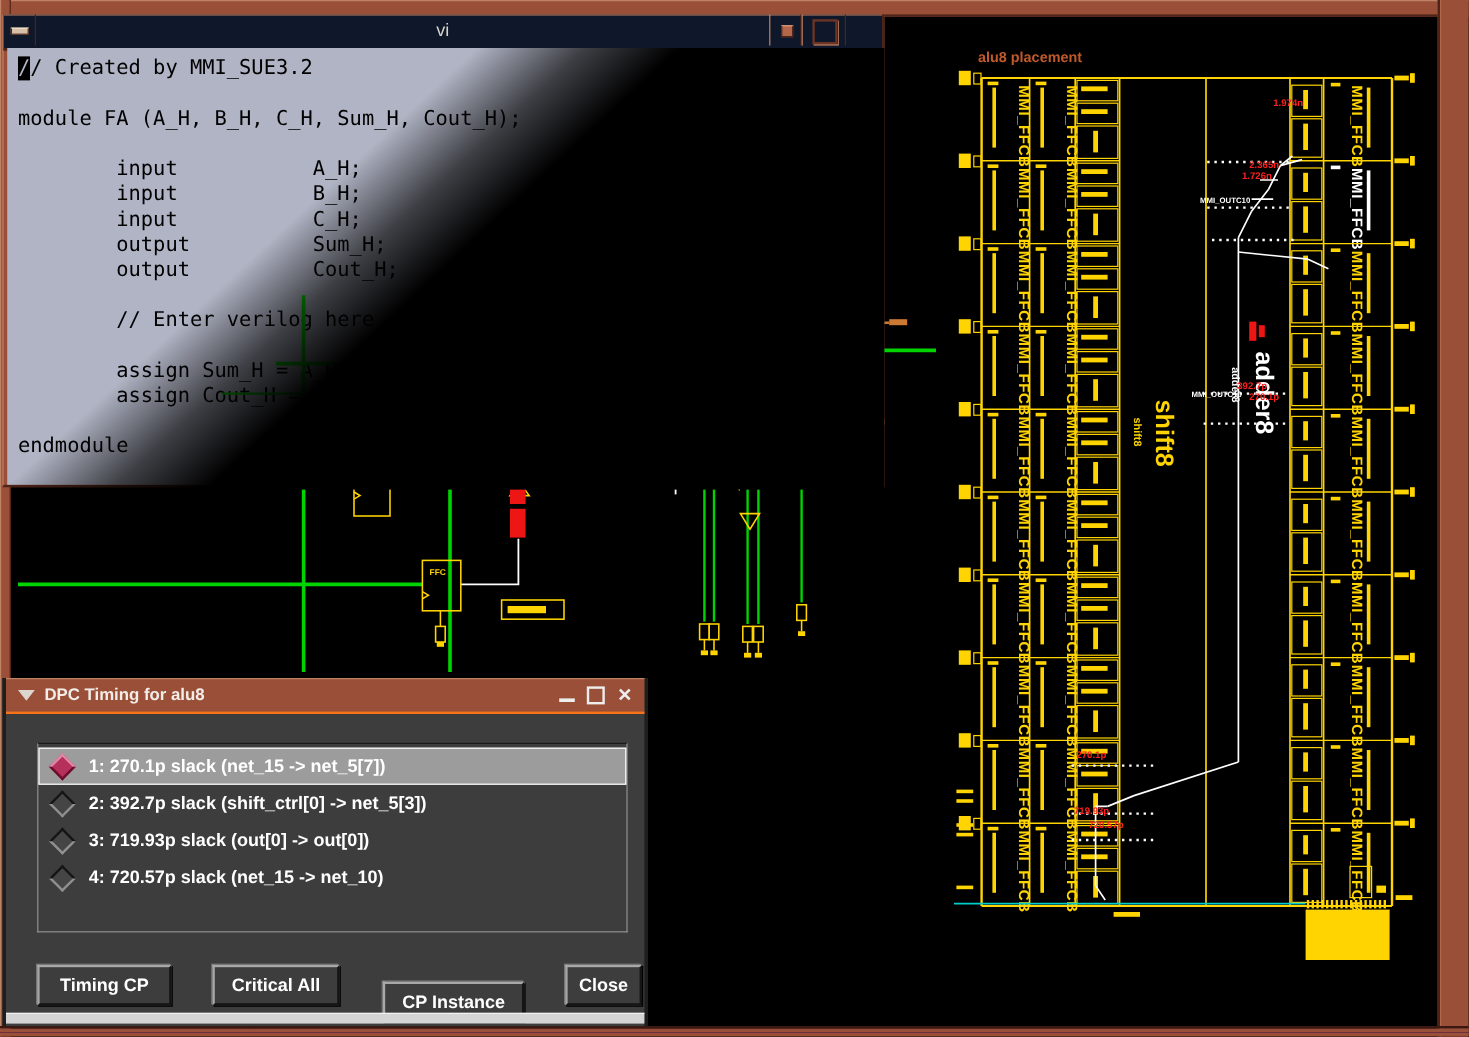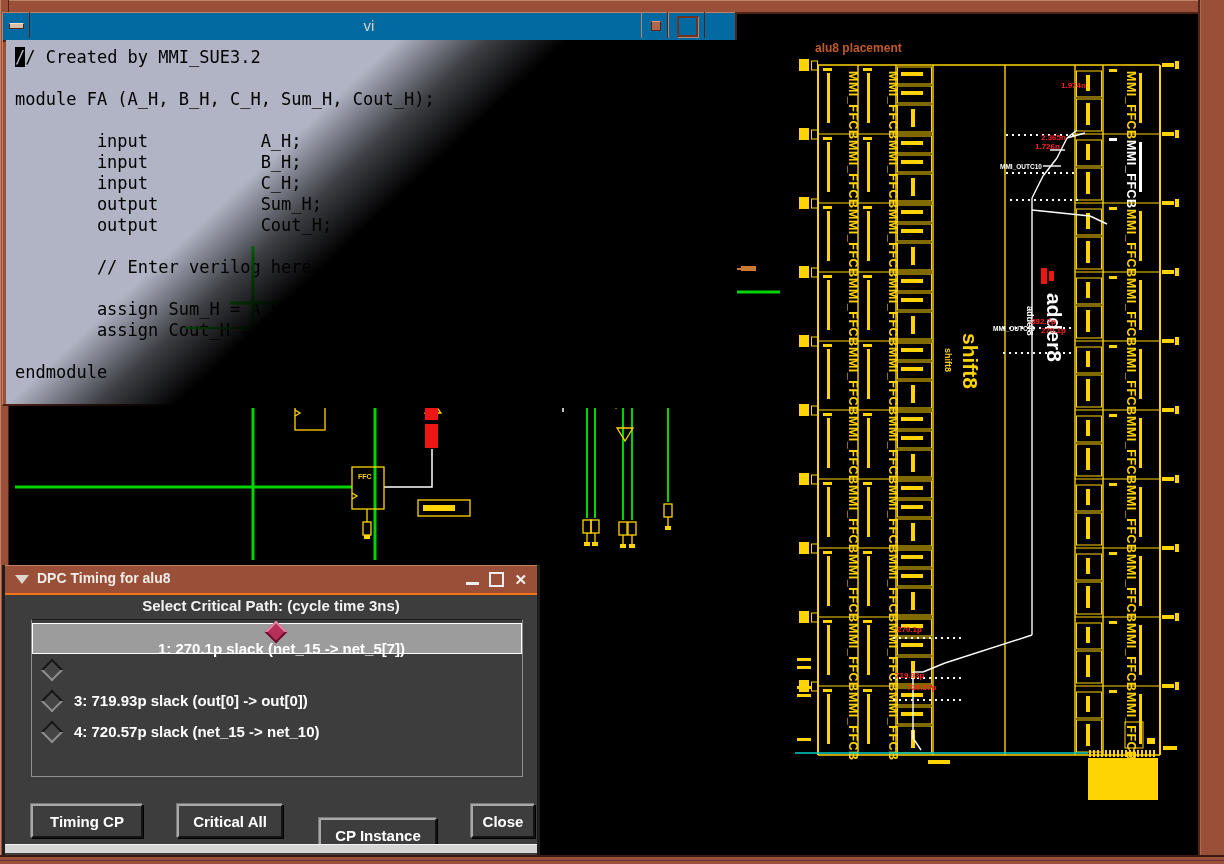--- a/index.html
+++ b/index.html
@@ -8,21 +8,21 @@
   
   .strip{position:absolute;background:#9a5038;}
   #frame-top{left:0;top:0;width:1224px;height:12px;border-bottom:2px solid #4e2318;box-shadow:inset 0 1px 0 #c08264;}
   #frame-left{left:0;top:0;width:8px;height:864px;border-right:1px solid #4e2318;box-shadow:inset 1px 0 0 #c08264;}
   #frame-right{left:1198px;top:0;width:26px;height:864px;border-left:2px solid #4e2318;box-shadow:inset 1px 0 0 #b4664a;}
   #frame-bottom{left:0;top:855px;width:1224px;height:9px;border-top:2px solid #3c1812;
      background:linear-gradient(#9a5038 0 3px,#6b2f3f 3px 4px,#9a5038 4px);}
   
   #vi-window{position:absolute;left:2px;top:12px;width:735px;height:394px;background:#9a5038;
      border-left:1px solid #c08264;border-right:2px solid #4e2318;border-bottom:2px solid #4e2318;box-sizing:border-box;}
-  #vi-titlebar{position:absolute;left:0;top:0;right:0;height:28px;background:#0369a1;
+  #vi-titlebar{position:absolute;left:0;top:0;right:0;height:28px;background:#0f172a;
      border-bottom:2px solid #4e2318;box-shadow:inset 0 1px 0 #c08264;}
   .tb-btn{position:absolute;top:0;height:26px;box-sizing:border-box;border-left:1px solid #c08264;border-right:1px solid #4e2318;}
   #vi-btn-iconify{left:0;width:27px;border-left:none;}
   #vi-btn-dot{right:67px;width:27px;}
   #vi-btn-resize{right:30px;width:37px;}
   .dash-glyph{position:absolute;left:6px;top:11px;width:13px;height:4px;background:#d8c0a8;border:1px solid #4e2318;border-top-color:#efe0d0;}
   .dot-glyph{position:absolute;left:9px;top:9px;width:8px;height:8px;background:#b4664a;border:1px solid #4e2318;border-top-color:#d8a080;}
   .sq-glyph{position:absolute;left:8px;top:4px;width:17px;height:17px;border:2px solid #6b3425;box-shadow:1px 1px 0 #c08264;}
   #vi-title{position:absolute;left:0;right:0;top:5px;text-align:center;color:#d8d4cc;font:500 15px "Liberation Sans",sans-serif;}
   #vi-content{position:absolute;left:3px;right:3px;top:28px;bottom:0;background:#b0b4c4;overflow:hidden;}
@@ -54,21 +54,21 @@
   #dpc-icons{position:absolute;right:10px;top:0;height:27px;display:flex;align-items:center;gap:10px;}
   .ic-min{width:13px;height:3px;background:#eee;margin-top:8px;}
   .ic-max{width:11px;height:11px;border:2px solid #eee;}
   .ic-close{color:#eee;font:bold 15px "Liberation Sans",sans-serif;line-height:15px;}
   #dpc-header{position:absolute;left:0;right:0;top:32px;text-align:center;color:#f2f2f2;
      font:bold 15px "Liberation Sans",sans-serif;}
   #cp-list{position:absolute;left:26px;top:54px;width:492px;height:158px;
      border:1px solid #909090;border-top-color:#1a1a1a;box-sizing:border-box;padding-top:3px;}
   .cp-row{height:29px;display:flex;align-items:center;padding-left:9px;color:#fff;
      font:bold 15px "Liberation Sans",sans-serif;border:1px solid transparent;}
-  .cp-row.selected{background:#9c9c9c;border:1px solid #fff;flex-direction:column;}
+  .cp-row.selected{background:#9c9c9c;border:1px solid #fff;}
   .diamond{width:12px;height:12px;transform:rotate(45deg);background:#454545;flex:0 0 auto;
      border:2px solid;border-color:#151515 #909090 #909090 #151515;margin:0 14px 0 2px;}
   .cp-row.selected .diamond{background:#b5305a;border-color:#e087a8 #6b0e2e #6b0e2e #e087a8;}
   #dpc-buttons{position:absolute;left:0;right:0;top:238px;height:36px;display:flex;align-items:center;}
   .dpc-btn{height:34px;background:#3d3d3d;color:#fff;font:bold 15px "Liberation Sans",sans-serif;
      border:2px solid;border-color:#a8a8a8 #141414 #141414 #a8a8a8;box-shadow:-1px -1px 0 #777,1px 1px 0 #000;
      display:flex;align-items:center;justify-content:center;padding:0 12px;box-sizing:border-box;}
   #btn-0{margin-left:26px;width:112px;}
   #btn-1{margin-left:34px;width:106px;}
   #btn-2{margin-left:36px;width:118px;margin-top:28px;}
@@ -572,28 +572,28 @@
   <div id="dpc-dialog">
     <div id="dpc-titlebar">
       <div id="dpc-tri"></div>
       <div id="dpc-title">DPC Timing for alu8</div>
       <div id="dpc-icons">
         <div class="ic-min"></div>
         <div class="ic-max"></div>
         <div class="ic-close">✕</div>
       </div>
     </div>
-    <div id="dpc-header">Select Critical Path: (cycle time 3ns)</div>
     <div id="cp-list">
         <div class="cp-row selected">
           <span class="diamond"></span>
           <span>1: 270.1p slack (net_15 -&gt; net_5[7])</span>
         </div>
         <div class="cp-row">
           <span class="diamond"></span>
+          <span>2: 392.7p slack (shift_ctrl[0] -&gt; net_5[3])</span>
         </div>
         <div class="cp-row">
           <span class="diamond"></span>
           <span>3: 719.93p slack (out[0] -&gt; out[0])</span>
         </div>
         <div class="cp-row">
           <span class="diamond"></span>
           <span>4: 720.57p slack (net_15 -&gt; net_10)</span>
         </div>
       </div>

